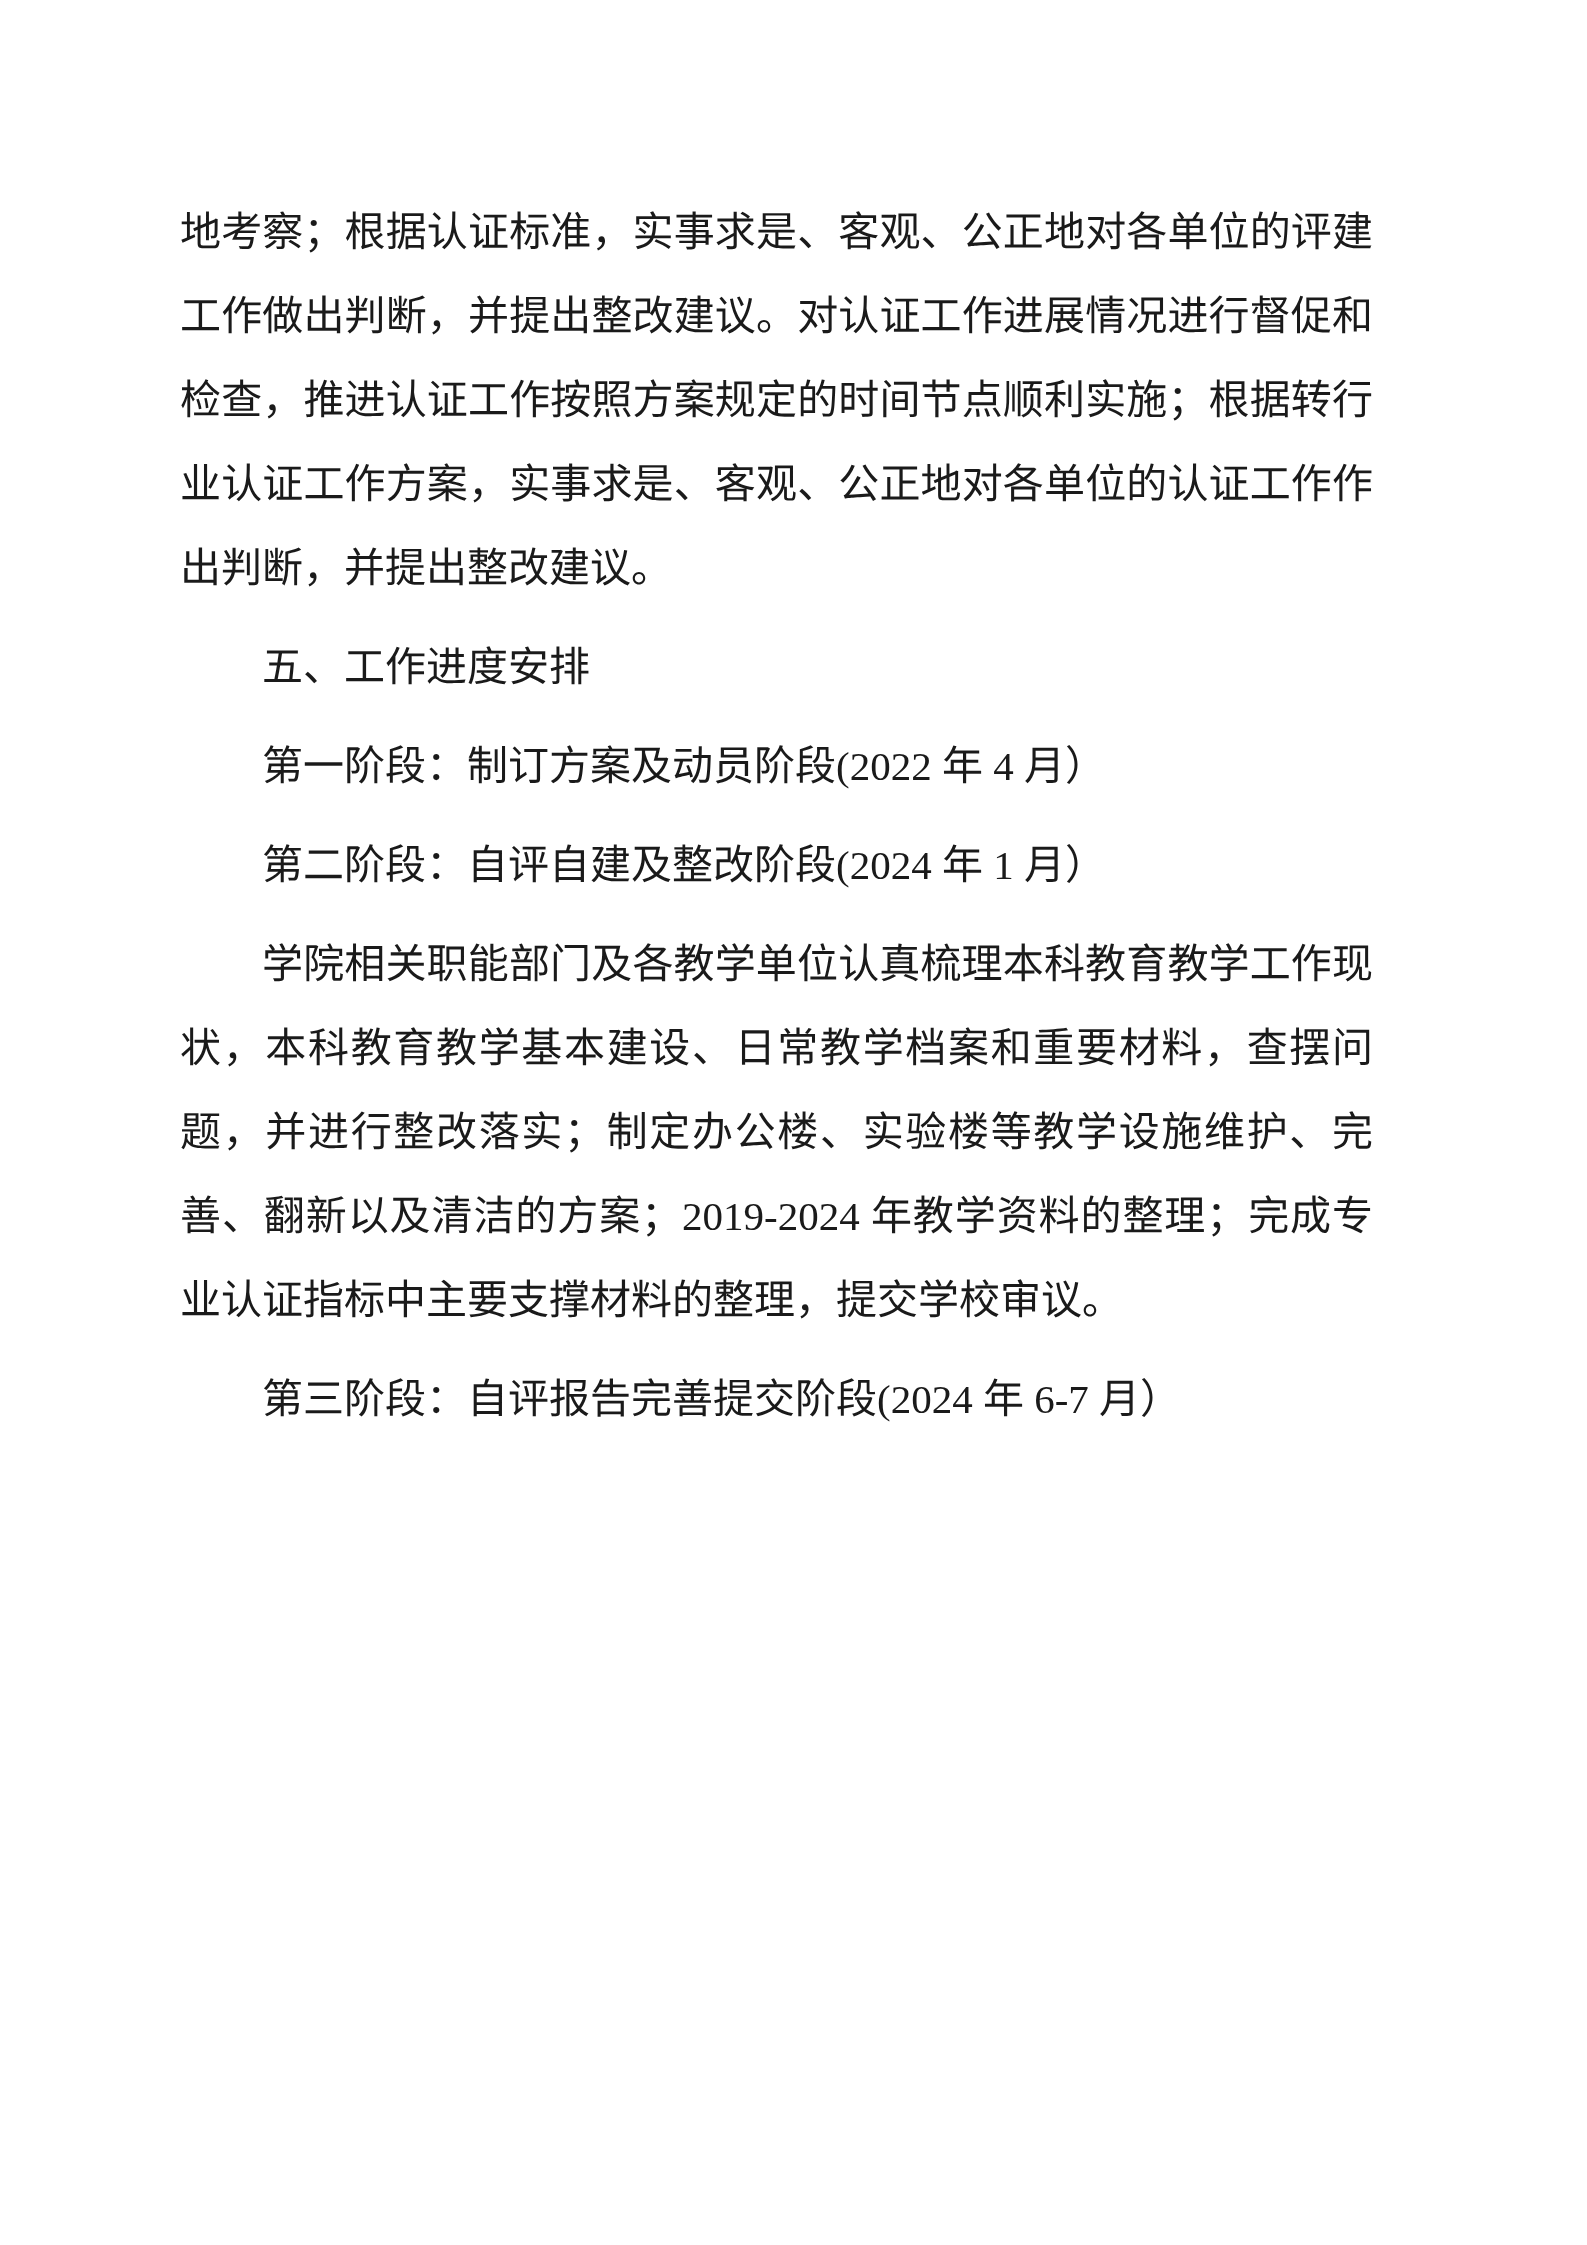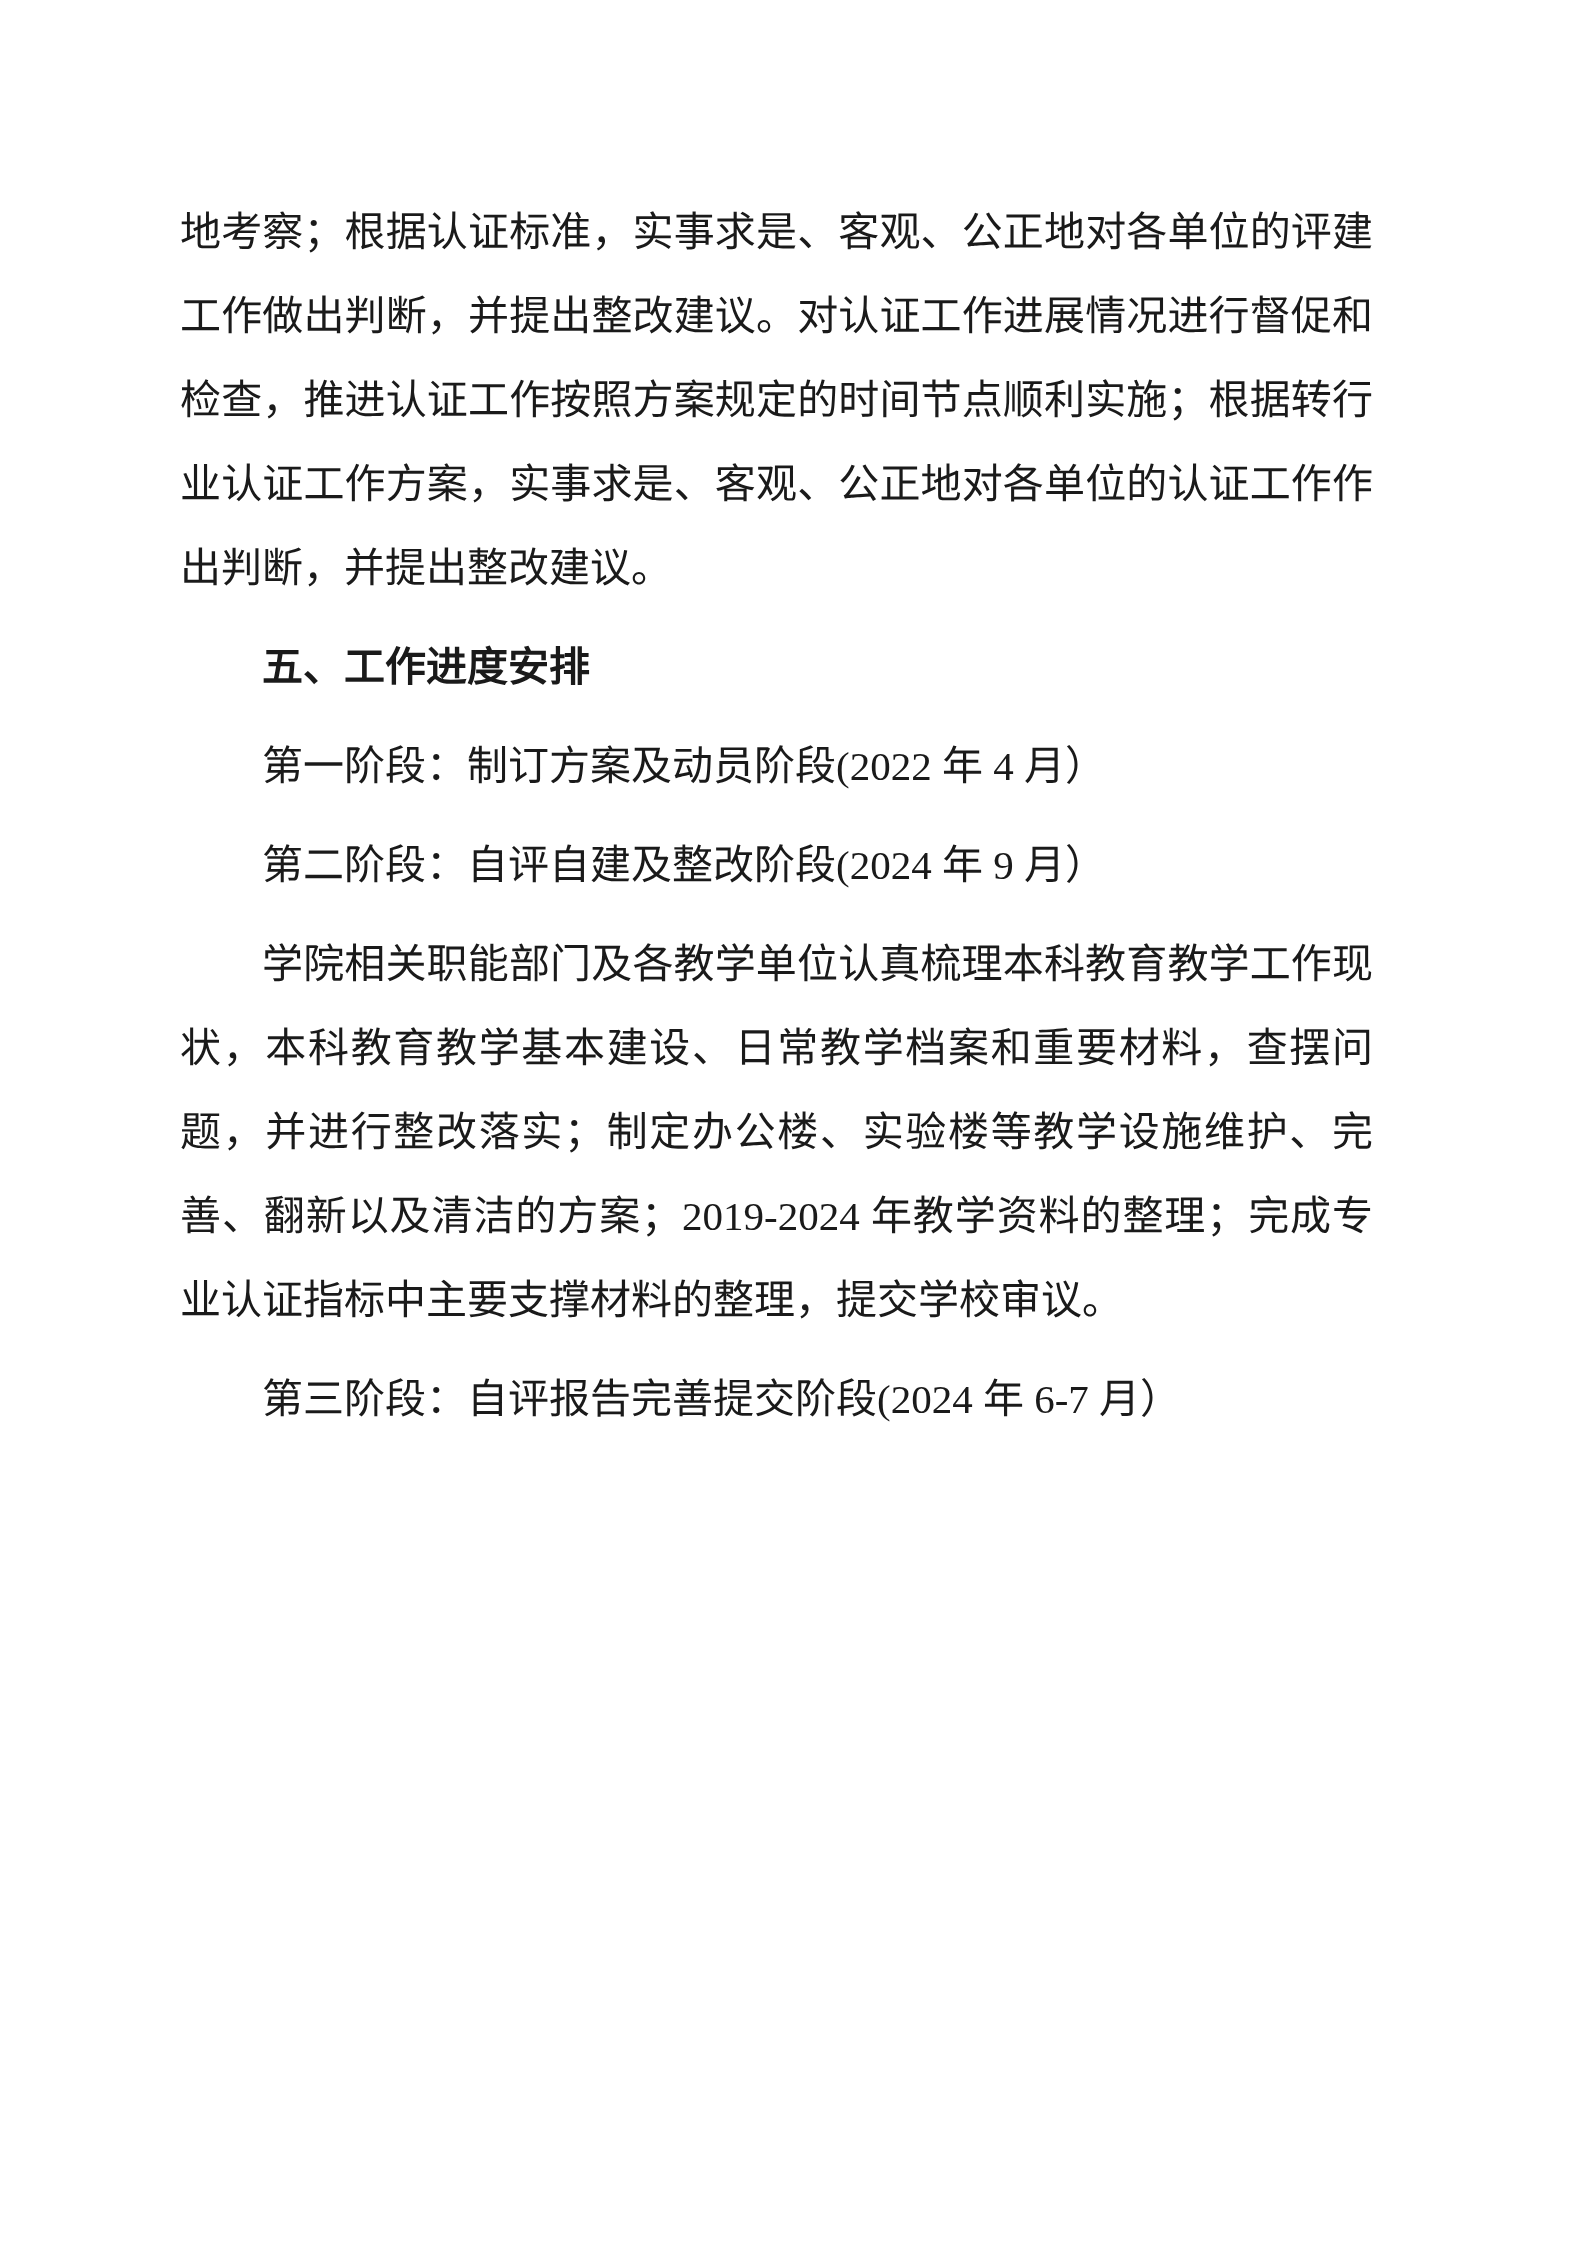--- a/index.html
+++ b/index.html
@@ -29,39 +29,39 @@
     text-align: justify;
     word-break: break-all;
   }
   .para-continuation {
     text-indent: 0;
   }
   .para-body {
     text-indent: 2em;
   }
   .section-heading {
-    font-weight: bold;
+    font-weight: normal;
     text-indent: 2em;
     text-align: left;
   }
   .stage-heading {
     text-indent: 2em;
     text-align: left;
   }
 </style>
 </head>
 <body>
 
 <div class="page">
   <p class="para-continuation">地考察；根据认证标准，实事求是、客观、公正地对各单位的评建工作做出判断，并提出整改建议。对认证工作进展情况进行督促和检查，推进认证工作按照方案规定的时间节点顺利实施；根据转行业认证工作方案，实事求是、客观、公正地对各单位的认证工作作出判断，并提出整改建议。</p>
 
   <p class="section-heading">五、工作进度安排</p>
 
   <p class="stage-heading">第一阶段：制订方案及动员阶段(2022 年 4 月）</p>
 
 
-  <p class="stage-heading">第二阶段：自评自建及整改阶段(2024 年 9 月）</p>
+  <p class="stage-heading">第二阶段：自评自建及整改阶段(2024 年 1 月）</p>
 
   <p class="para-body">学院相关职能部门及各教学单位认真梳理本科教育教学工作现状，本科教育教学基本建设、日常教学档案和重要材料，查摆问题，并进行整改落实；制定办公楼、实验楼等教学设施维护、完善、翻新以及清洁的方案；2019-2024 年教学资料的整理；完成专业认证指标中主要支撑材料的整理，提交学校审议。</p>
 
   <p class="stage-heading">第三阶段：自评报告完善提交阶段(2024 年 6-7 月）</p>
 
 </div>
 
 </body></html>

